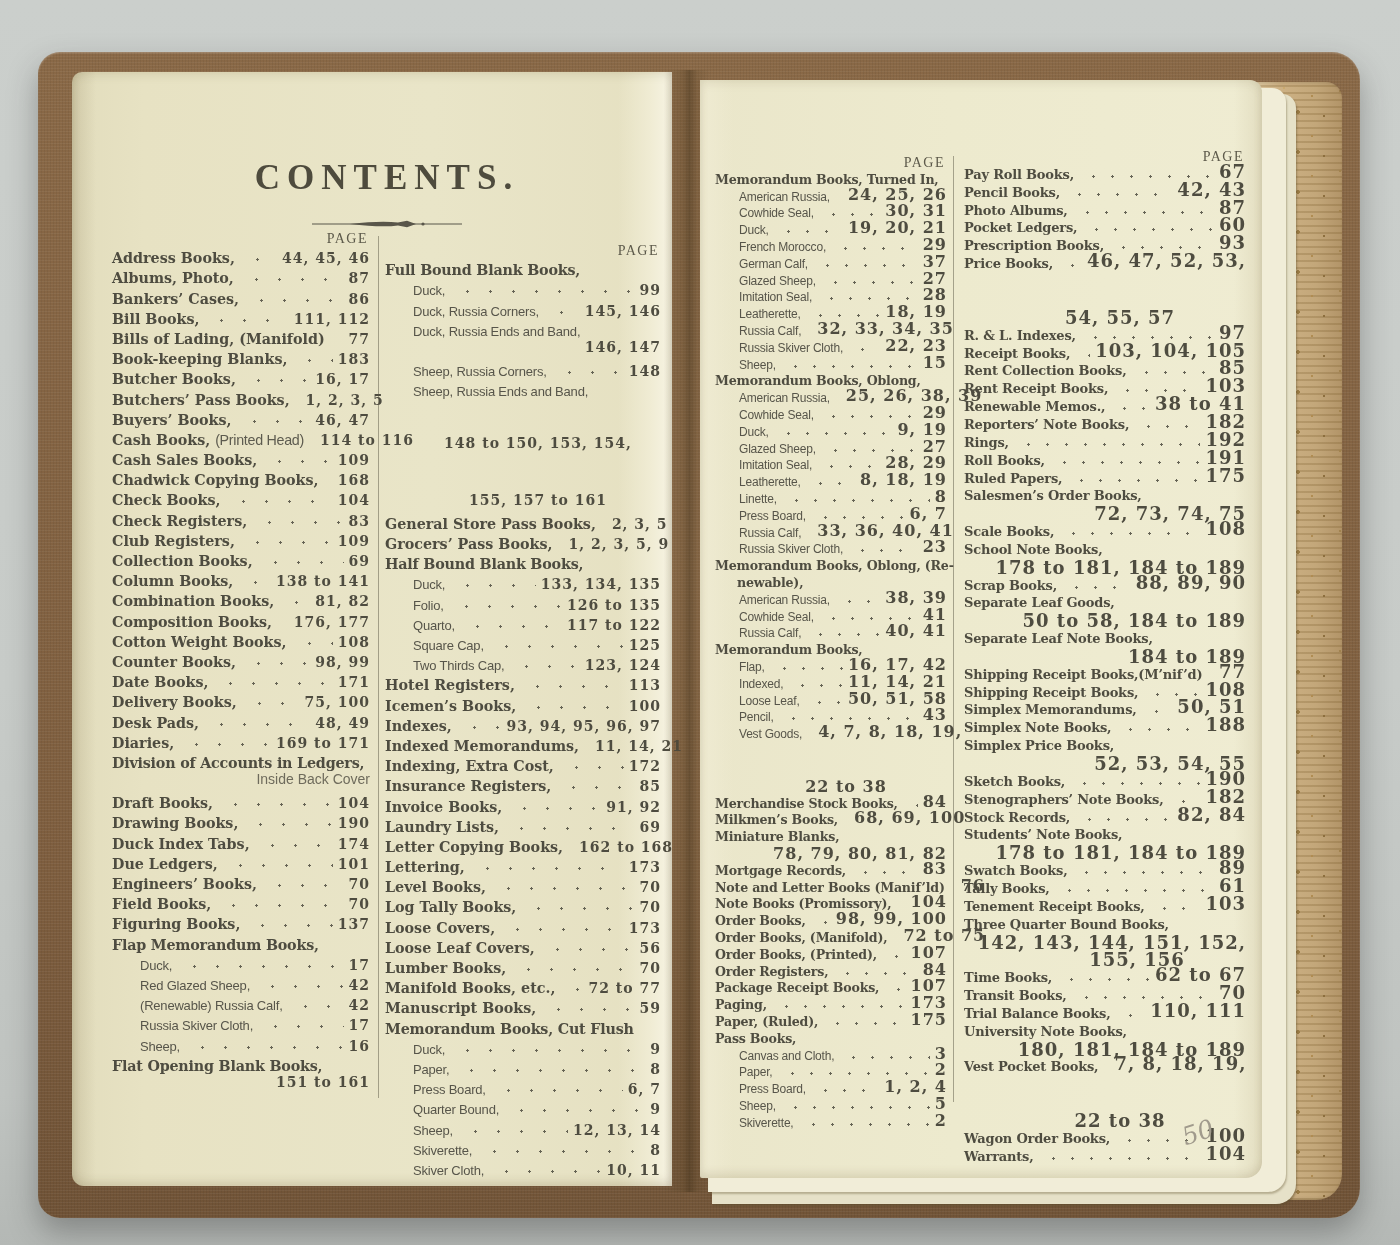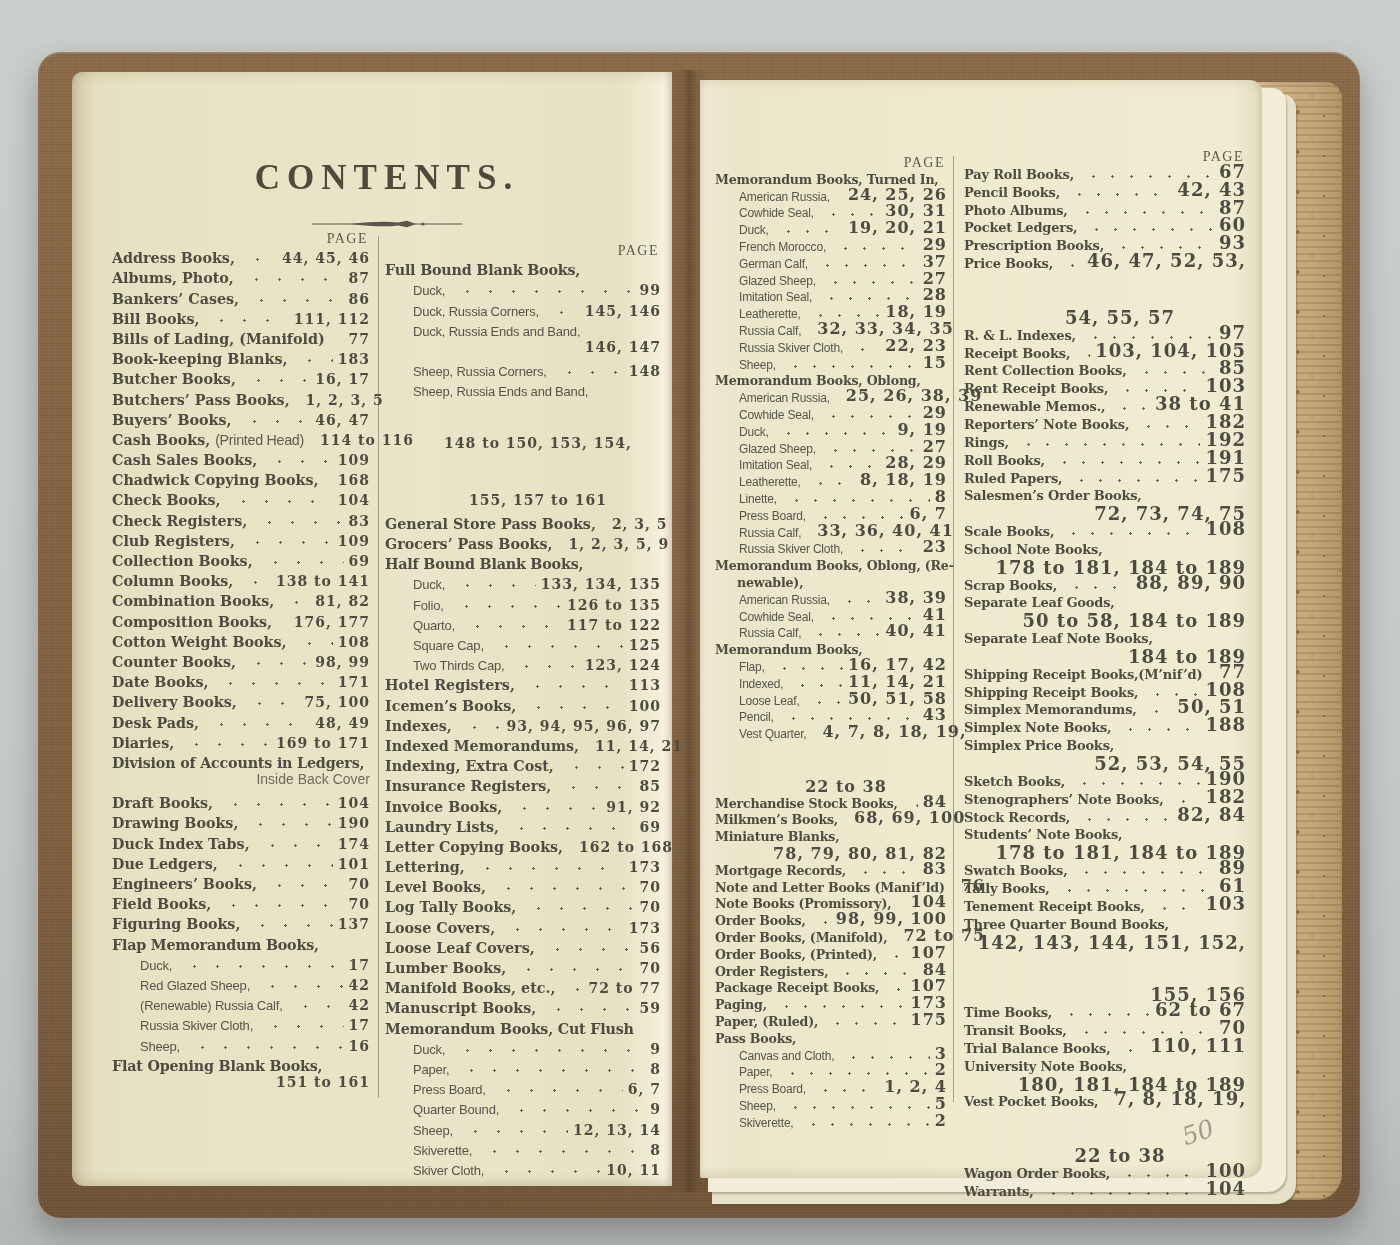--- a/index.html
+++ b/index.html
@@ -86,21 +86,21 @@
   .fill{
     flex:1;min-width:6px;height:1em;margin:0 5px;
     background-image:radial-gradient(circle, rgba(78,76,64,.85) 1.2px, transparent 1.4px);
     background-repeat:repeat-x;
   }
   .pg{font-weight:700;letter-spacing:1px;}
   .cont{display:block;white-space:nowrap;}
   .cont .pg{display:block;}
   .a-r .pg{text-align:right;}
   .a-c .pg{text-align:center;padding-left:30px;margin-top:36px;}
-  .a-l .pg{text-align:right;padding-left:64px;margin-top:35px;}
+  .a-l .pg{text-align:center;padding-left:64px;}
   .small-note{font-family:"Liberation Sans", sans-serif;font-weight:400;font-size:11.5px;color:#6e6b5c;letter-spacing:0;}
 
   
   .c1{left:40px;top:160px;width:258px;}
   .c2{left:313px;top:172px;width:276px;}
   .c1 .row,.c2 .row{height:20.2px;font-size:14.3px;}
   .c1 .sub,.c2 .sub{padding-left:28px;}
   .c1 .sub .lbl,.c2 .sub .lbl{font-size:13px;}
   .c1 .fill,.c2 .fill{background-size:23px 5px;background-position:6px calc(100% - 4px);}
   .c1 .pg,.c2 .pg{font-size:14px;}
@@ -702,21 +702,21 @@
             <span class="lbl">Loose Leaf,</span>
             <span class="fill"></span>
             <span class="pg">50, 51, 58</span>
           </div>
           <div class="row sub">
             <span class="lbl">Pencil,</span>
             <span class="fill"></span>
             <span class="pg">43</span>
           </div>
           <div class="row sub">
-            <span class="lbl">Vest Quarter,</span>
+            <span class="lbl">Vest Goods,</span>
             <span class="fill"></span>
             <span class="pg">4, 7, 8, 18, 19,</span>
           </div>
           <div class="row cont a-c">
             <span class="pg">22 to 38</span>
           </div>
           <div class="row main">
             <span class="lbl">Merchandise Stock Books,</span>
             <span class="fill"></span>
             <span class="pg">84</span>

